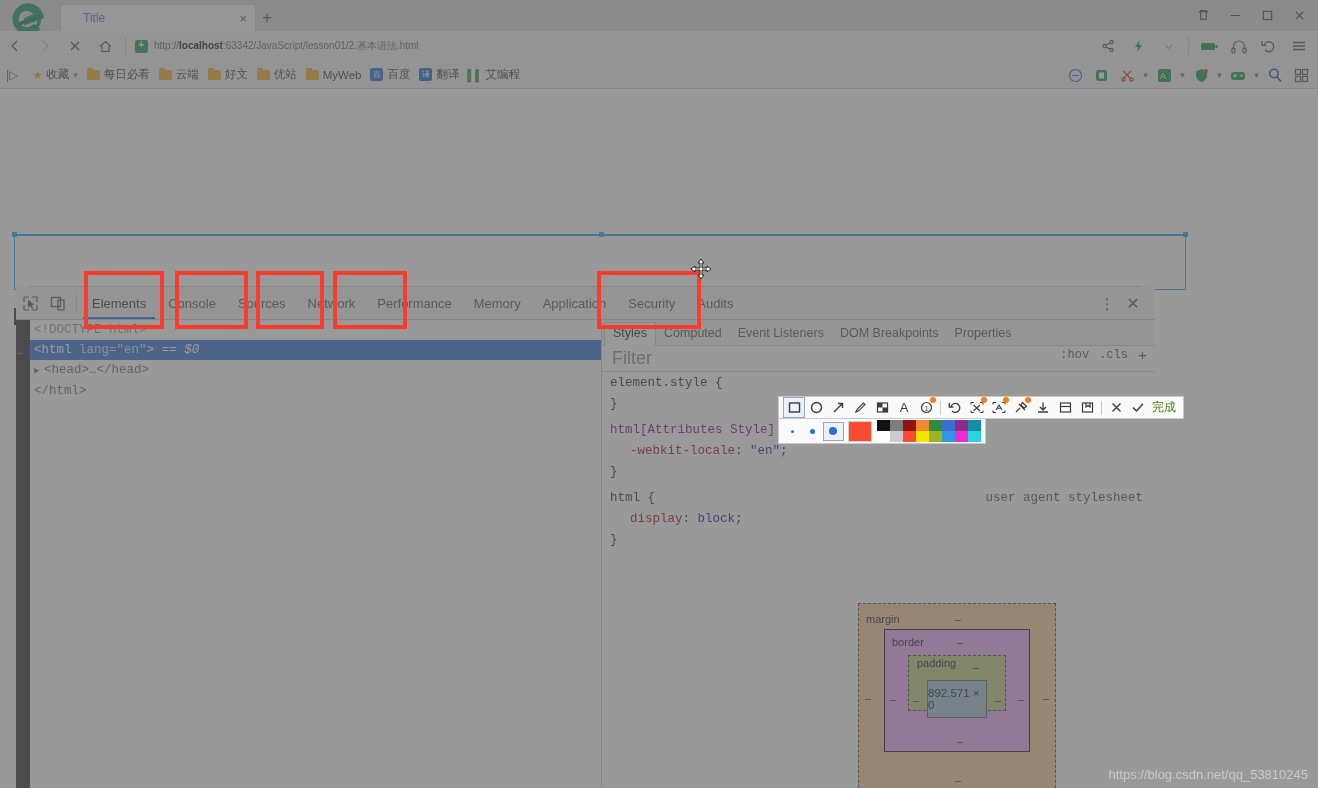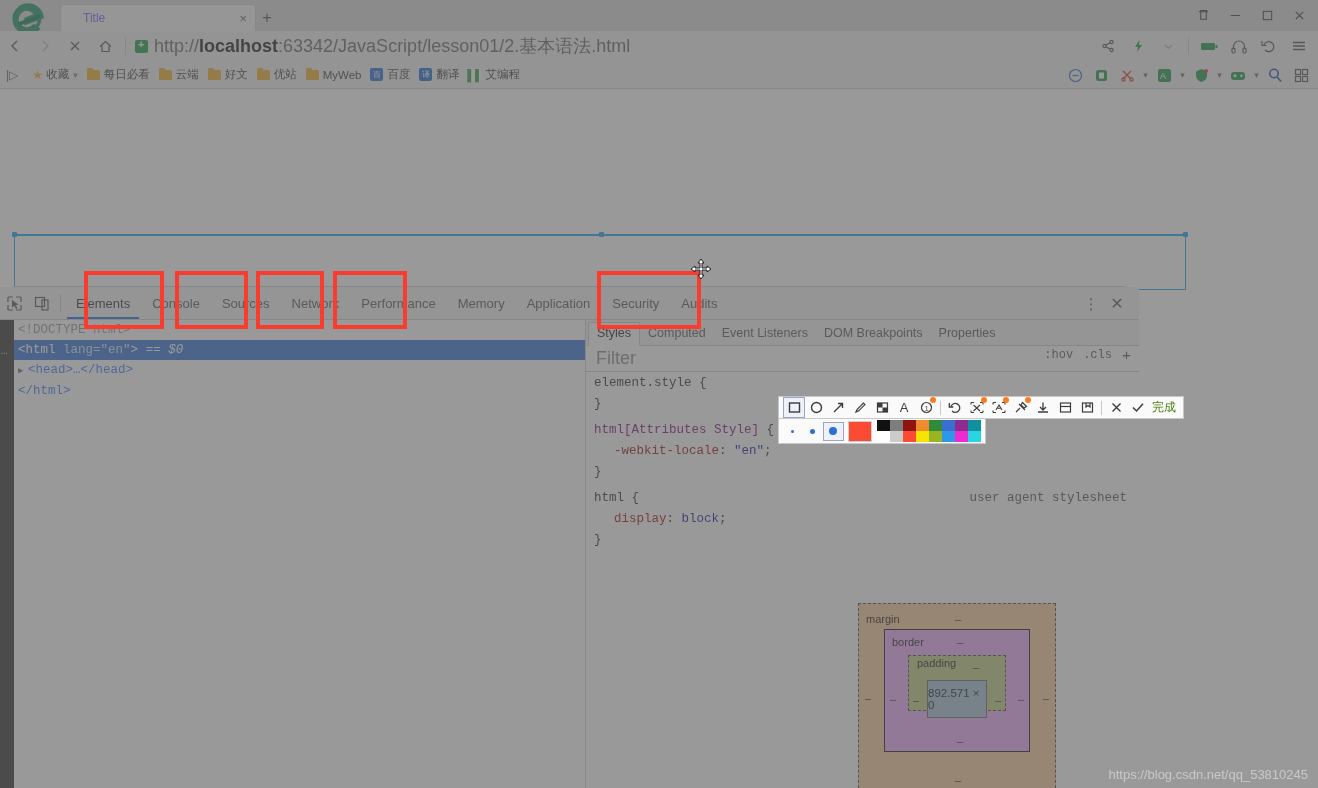--- a/index.html
+++ b/index.html
@@ -28,21 +28,21 @@
   .win-ctrls { position:absolute; right:4px; top:0; height:31px; display:flex; align-items:center; gap:2px; }
   .win-btn { width:30px; height:28px; display:flex; align-items:center; justify-content:center; font-size:13px; color:#3a3a3a; }
 
   .navbar { position:relative; height:30px; background:#f2f2f2; display:flex; align-items:center; }
   .nav-ico { width:30px; height:28px; display:flex; align-items:center; justify-content:center; font-size:15px; color:#555; }
   .nav-ico.dim { color:#bdbdbd; }
   .nav-sep { width:1px; height:18px; background:#cfcfcf; margin:0 5px; }
   .urlwrap { display:flex; align-items:center; flex:1; height:26px; padding-left:4px; }
   .shield { width:13px; height:13px; border-radius:2px; background:#1fa14a; position:relative; margin-right:6px; flex:none; }
   .shield:after { content:"+"; position:absolute; left:3px; top:-2px; color:#fff; font-size:11px; font-weight:bold; }
-  .url { font-size:18px; color:#6b6b6b; white-space:nowrap; }
+  .url { font-size:10px; color:#6b6b6b; white-space:nowrap; }
   .url b { color:#202020; font-weight:bold; }
   .nav-right { display:flex; align-items:center; padding-right:4px; }
 
   .bookbar { position:relative; height:28px; background:#f2f2f2; display:flex; align-items:center; padding-left:6px; border-bottom:1px solid #d3d3d3; }
   .bm { display:flex; align-items:center; font-size:11.5px; color:#3d3d3d; margin-right:9px; white-space:nowrap; }
   .bm .fld { width:13px; height:10px; background:#f0b428; border-radius:1px 2px 1px 1px; margin-right:4px; position:relative; flex:none; }
   .bm .fld:before { content:""; position:absolute; left:0; top:-2px; width:6px; height:2px; background:#f0b428; border-radius:1px 1px 0 0; }
   .bm .star { color:#f0b428; font-size:12px; margin-right:3px; }
   .bm .sq { width:13px; height:13px; border-radius:2px; margin-right:4px; flex:none; display:inline-flex;
             align-items:center; justify-content:center; color:#fff; font-size:8px; }
@@ -62,21 +62,21 @@
   .dim-badge {
     position:absolute; left:14px; top:219px; background:#323232; color:#fff;
     font-size:10.5px; padding:2px 6px 3px; font-family:"Liberation Sans", sans-serif;
   }
 
   
   .dimmer { position:absolute; left:0; top:0; width:1318px; height:788px;
             background:rgba(90,90,90,0.62); pointer-events:none; z-index:60; }
 
   
-  .devtools { position:absolute; left:0; top:286px; width:1139px; height:502px; background:#ffffff;
+  .devtools { position:absolute; left:16px; top:286px; width:1139px; height:502px; background:#ffffff;
               border-top:1px solid #cdcdcd; font-family:"Liberation Sans", sans-serif;border-radius:18px; }
 
   .dt-tabbar { position:relative; height:33px; background:#f3f3f3; border-bottom:1px solid #cdcdcd;
                display:flex; align-items:stretch; }
   .dt-toolico { width:28px; display:flex; align-items:center; justify-content:center; color:#5a5a5a; }
   .dt-divider { width:1px; background:#d0d0d0; margin:7px 4px; }
   .dt-tab { display:flex; align-items:center; padding:0 11px; font-size:13px; color:#5a5a5a; position:relative; }
   .dt-tab.active { color:#333; }
   .dt-tab.active:after { content:""; position:absolute; left:2px; right:2px; bottom:0; height:2px; background:#1a73e8; }
   .dt-spacer { flex:1; }
@@ -84,21 +84,21 @@
   .dt-kebab { width:24px; text-align:center; color:#5a5a5a; font-size:15px; line-height:33px; }
   .dt-x { width:28px; text-align:center; color:#5a5a5a; font-size:16px; line-height:33px; }
 
   .dt-body { position:absolute; left:0; top:33px; right:0; bottom:0; display:flex; }
   .dom-pane { width:586px; background:#fff; border-right:1px solid #cdcdcd; position:relative; overflow:hidden; }
   .dom-gutter { position:absolute; left:0; top:0; width:14px; height:100%; background:#333; }
   .dom-line { font-family:"Liberation Mono", monospace; font-size:12.5px; line-height:20px;
               padding-left:18px; white-space:nowrap; }
   .dom-line.sel { background:#3875d7; color:#fff; }
   .t-grey { color:#9a9a9a;text-align:right; }
-  .t-tag  { color:#3b82f6; }
+  .t-tag  { color:#737373; }
   .t-attr { color:#994500; }
   .sel .t-tag, .sel .t-attr, .sel .t-val, .sel .t-grey { color:#ffffff; }
   .sel .t-attr { color:#cfe3ff; }
   .caret { display:inline-block; width:10px; color:#727272; font-size:9px; }
   .dom-ellipsis { position:absolute; left:1px; top:25px; color:#bbb; font-size:11px; font-family:"Liberation Mono", monospace; }
 
   .styles-pane { flex:1; position:relative; background:#fff; overflow:hidden; }
   .styles-tabs { height:26px; border-bottom:1px solid #cdcdcd; display:flex; align-items:flex-end;
                  background:#f3f3f3; padding-left:2px; }
   .st-tab { font-size:12.5px; color:#5a5a5a; padding:3px 8px 5px; }

